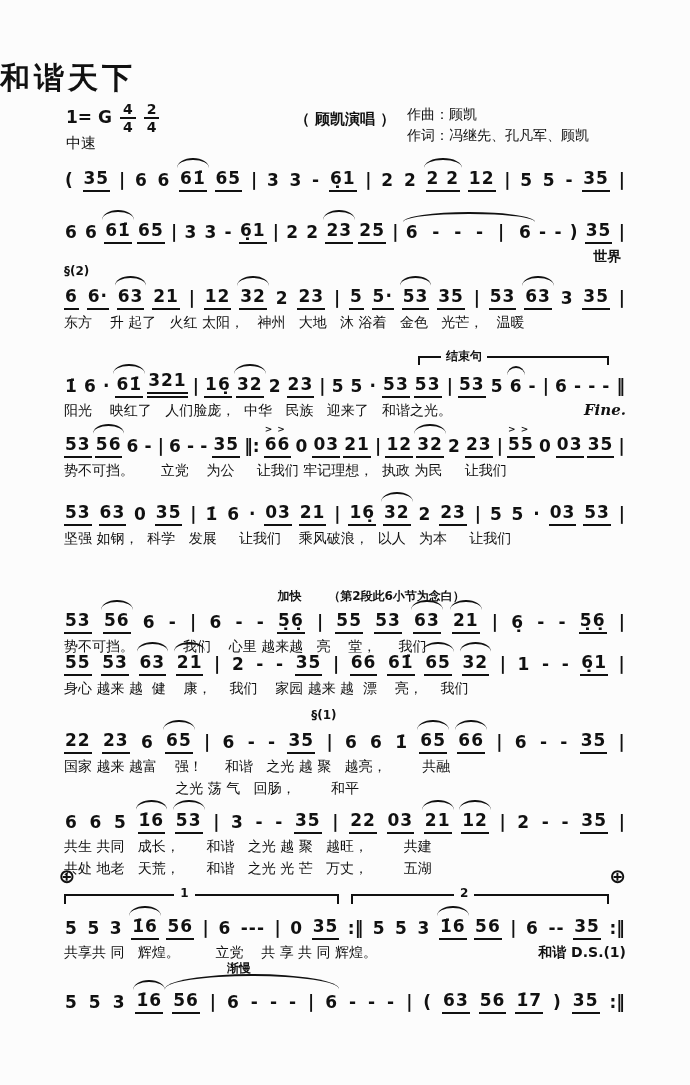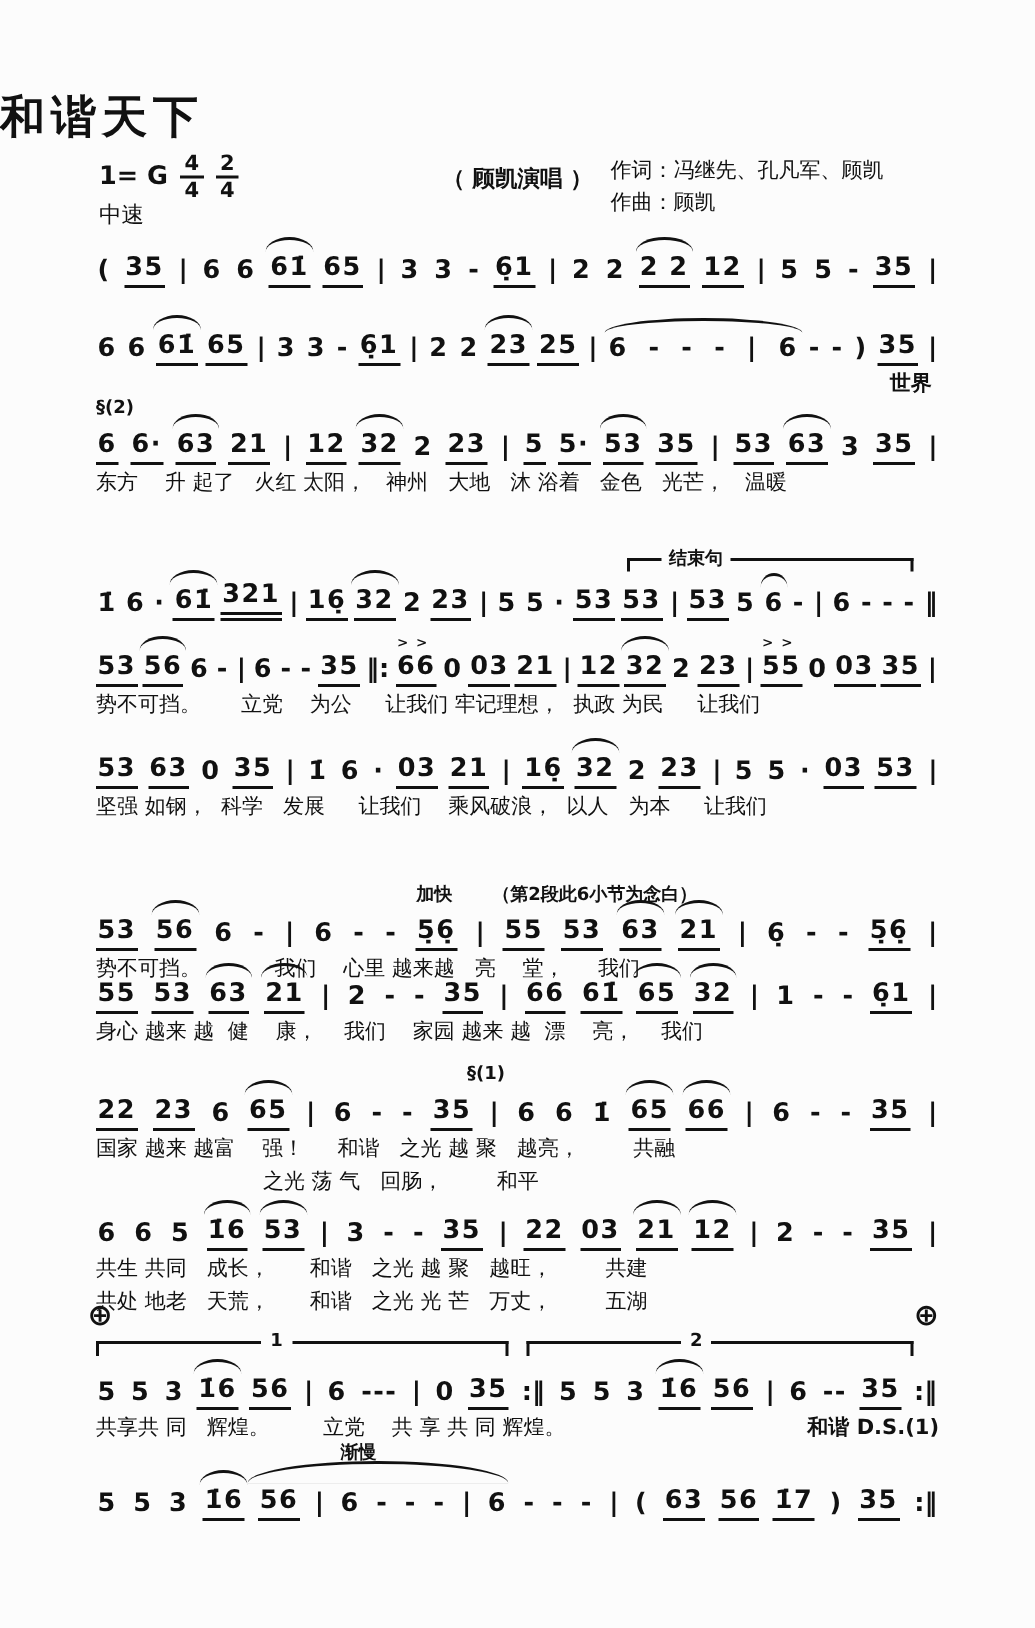--- a/index.html
+++ b/index.html
@@ -19,21 +19,21 @@
   .tempo{position:absolute;top:134px;left:66px;font-size:15px;}
   .performer{position:absolute;top:110px;left:0;width:100%;text-align:center;
     font-size:15px;font-weight:bold;}
   .credits{position:absolute;top:104px;left:407px;font-size:14px;line-height:21px;}
   
   #score{position:absolute;left:0;top:0;width:690px;height:1085px;}
   .lb{position:absolute;left:0;width:690px;}
   .lb:nth-of-type(1){top:166px;}
   .lb:nth-of-type(2){top:218px;}
   .lb:nth-of-type(3){top:260px;}
-  .lb:nth-of-type(4){top:360px;}
+  .lb:nth-of-type(4){top:344px;}
   .lb:nth-of-type(5){top:432px;}
   .lb:nth-of-type(6){top:500px;}
   .lb:nth-of-type(7){top:584px;}
   .lb:nth-of-type(8){top:650px;}
   .lb:nth-of-type(9){top:704px;}
   .lb:nth-of-type(10){top:808px;}
   .lb:nth-of-type(11){top:868px;}
   .lb:nth-of-type(12){top:956px;}
   .above{position:relative;margin:0 64px;height:24px;}
   .lb:nth-of-type(11) .above{height:46px;}
@@ -79,22 +79,22 @@
 <div class="title">和谐天下</div>
 
 <div class="keyblock">
   <span>1= G</span><span class="frac"><span class="n">4</span><span class="d">4</span></span><span class="frac"><span class="n">2</span><span class="d">4</span></span>
 </div>
 
 <div class="tempo">中速</div>
 <div class="performer">（ 顾凯演唱 ）</div>
 
 <div class="credits">
+  <div>作曲：顾凯</div>
   <div>作词：冯继先、孔凡军、顾凯</div>
-  <div>作曲：顾凯</div>
 </div>
 
 <div id="score">
     <div class="lb">
       <div class="notes">
         <span class="tk ">(</span>
         <span class="tk u">35</span>
         <span class="tk bar">|</span>
         <span class="tk ">6</span>
         <span class="tk ">6</span>
@@ -200,20 +200,21 @@
         <span class="tk ">5</span>
         <span class="tk arc">6</span>
         <span class="tk ">-</span>
         <span class="tk bar">|</span>
         <span class="tk ">6</span>
         <span class="tk ">-</span>
         <span class="tk ">-</span>
         <span class="tk ">-</span>
         <span class="tk bar">‖</span>
       </div>
+      <div class="lyr"><span class="lt">阳光    映红了   人们脸庞，  中华   民族   迎来了   和谐之光。</span><span class="rt"><span class="rnote it">Fine.</span></span></div>
     </div>
     <div class="lb">
       <div class="notes">
         <span class="tk u">53</span>
         <span class="tk u arc">56</span>
         <span class="tk ">6</span>
         <span class="tk ">-</span>
         <span class="tk bar">|</span>
         <span class="tk ">6</span>
         <span class="tk ">-</span>

